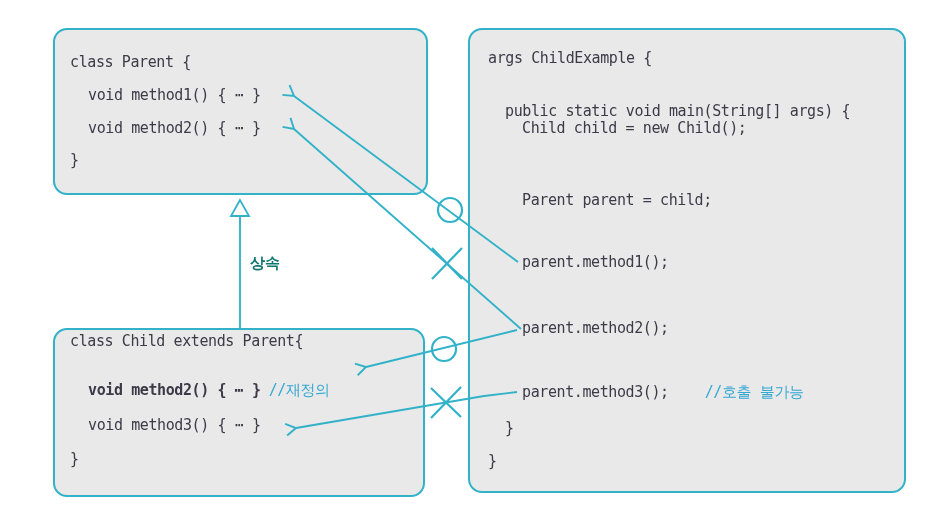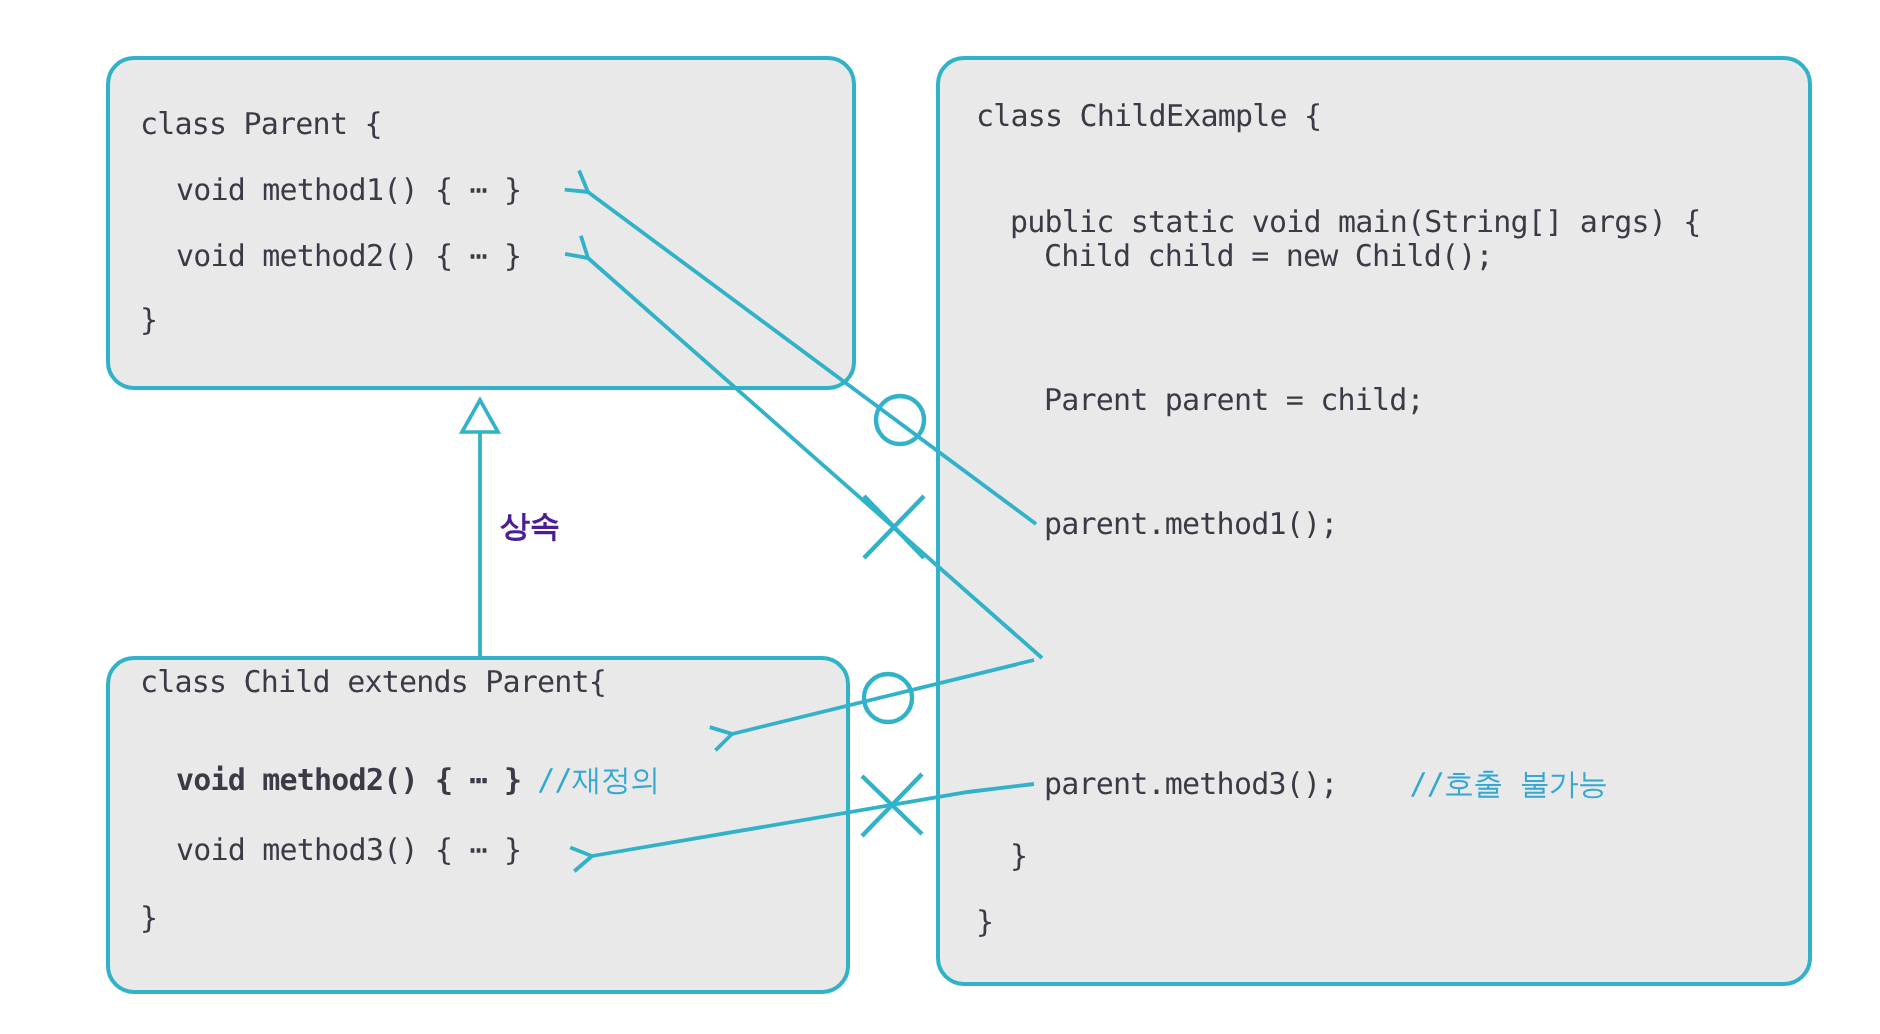--- a/index.html
+++ b/index.html
@@ -37,21 +37,21 @@
     color: #35a8d2;
   }
   .codeline.bold-code .code {
     font-weight: 700;
   }
   .kr-label {
     position: absolute;
     font-family: "DejaVu Sans", "Liberation Sans", sans-serif;
     font-size: 15px;
     font-weight: 700;
-    color: #4c1d95;
+    color: #0f766e;
     z-index: 2;
   }
   svg.overlay {
     position: absolute;
     left: 0;
     top: 0;
     width: 940px;
     height: 517px;
     z-index: 3;
     pointer-events: none;
@@ -83,25 +83,26 @@
   <div class="codeline" style="left:88px; top:119px;">void method2() { ⋯ }</div>
   <div class="codeline" style="left:70px; top:151px;">}</div>
 
   <div class="codebox" style="left:53px; top:328px; width:372px; height:169px;"></div>
   <div class="codeline" style="left:70px; top:332px;">class Child extends Parent{</div>
   <div class="codeline bold-code" style="left:88px; top:381px;"><span class="code">void method2() { ⋯ }</span><span class="comment" style="margin-left:8px;">//재정의</span></div>
   <div class="codeline" style="left:88px; top:416px;">void method3() { ⋯ }</div>
   <div class="codeline" style="left:70px; top:450px;">}</div>
 
   <div class="codebox" style="left:468px; top:28px; width:438px; height:465px;"></div>
-  <div class="codeline" style="left:488px; top:49px;">class ChildExample {</div>
+  <div class="codeline" style="left:488px; top:49px;">args ChildExample {</div>
   <div class="codeline" style="left:505px; top:102px;">public static void main(String[] args) {</div>
   <div class="codeline" style="left:522px; top:119px;">Child child = new Child();</div>
   <div class="codeline" style="left:522px; top:191px;">Parent parent = child;</div>
   <div class="codeline" style="left:522px; top:253px;">parent.method1();</div>
+  <div class="codeline" style="left:522px; top:319px;">parent.method2();</div>
   <div class="codeline" style="left:522px; top:383px;"><span class="code">parent.method3();</span><span class="comment" style="margin-left:36px;">//호출 불가능</span></div>
   <div class="codeline" style="left:505px; top:419px;">}</div>
   <div class="codeline" style="left:488px; top:452px;">}</div>
 
   <div class="kr-label" style="left:250px; top:254px;">상속</div>
 
   <svg class="overlay" viewBox="0 0 940 517">
     <defs>
       <marker id="ah" markerUnits="userSpaceOnUse" markerWidth="16" markerHeight="16" refX="2" refY="7" orient="auto">
         <path d="M12,1 L2,7 L12,13" fill="none" stroke="#31b2c8" stroke-width="1.9"></path>

